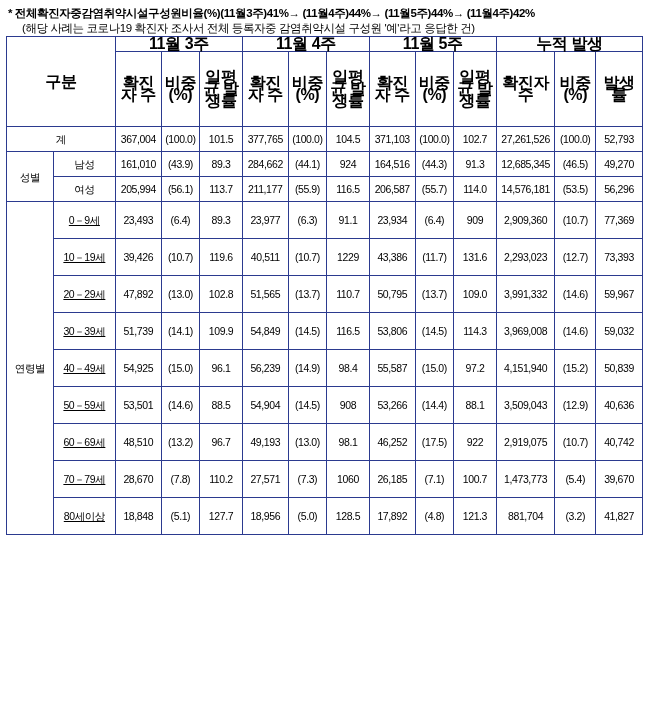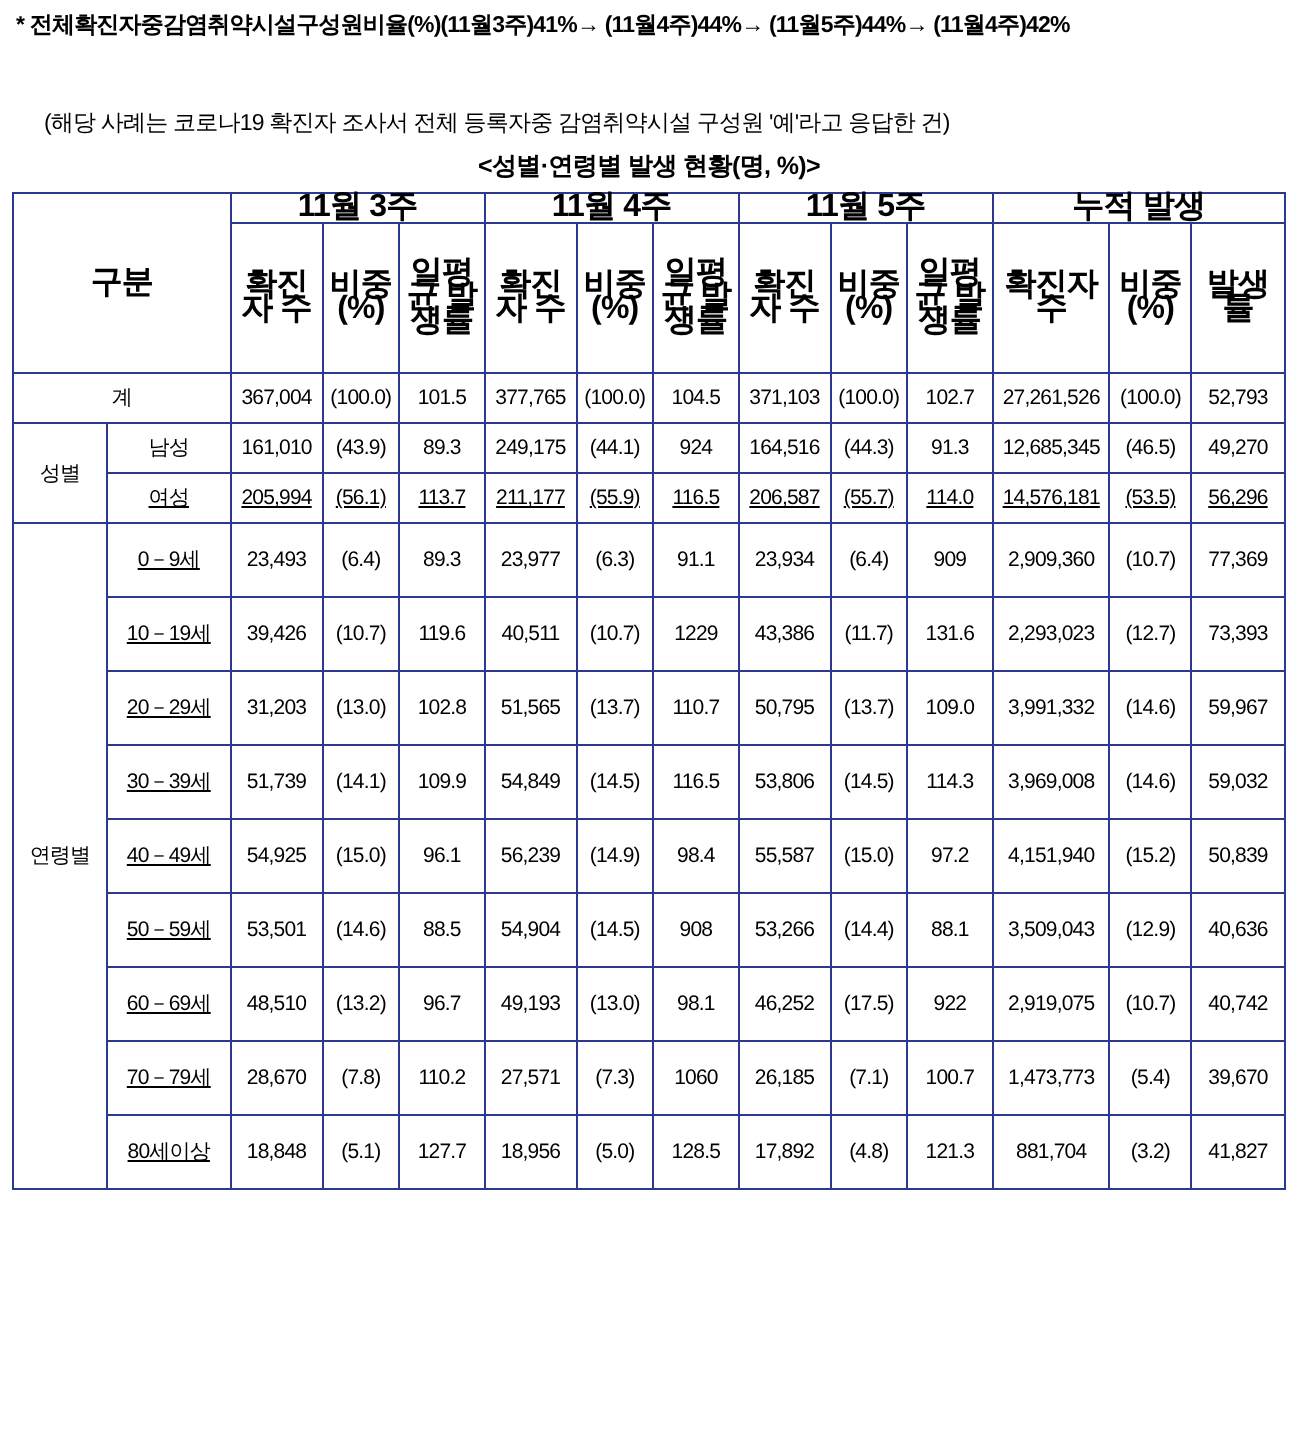--- a/index.html
+++ b/index.html
@@ -28,21 +28,20 @@
     letter-spacing: -0.4px;
   }
   .note-line.first {
     padding-left: 2px;
     font-weight: bold;
   }
   .note-line.second {
     padding-left: 16px;
     font-weight: normal;
     font-size: 11.5px;
-    margin-top: 34px;
   }
   .table-title {
     text-align: center;
     font-size: 12.5px;
     font-weight: bold;
     margin: 5px 0 4px 0;
     letter-spacing: -0.3px;
   }
   table.main {
     border-collapse: collapse;
@@ -114,35 +113,33 @@
     text-align: center;
   }
   .tall td {
     height: 34px;
   }
   .short td {
     height: 22px;
   }
   .bold-bottom td {
     border-bottom: 2px solid #2b3a8f;
-    text-decoration: underline;
   }
   .last-row td {
     border-bottom: 2px solid #2b3a8f;
   }
 </style>
 </head>
 <body>
 
 <div class="page">
 
   <div class="note-line first">* 전체확진자중감염취약시설구성원비율(%)(11월3주)41%→ (11월4주)44%→ (11월5주)44%→ (11월4주)42%</div>
   <div class="note-line second">(해당 사례는 코로나19 확진자 조사서 전체 등록자중 감염취약시설 구성원 '예'라고 응답한 건)</div>
 
-  <div class="table-title">&lt;성별·연령별 발생 현황(명, %)&gt;</div>
 
   <table class="main">
     <colgroup>
       <col style="width:44px">
       <col style="width:58px">
       <col style="width:43px">
       <col style="width:36px">
       <col style="width:40px">
       <col style="width:43px">
       <col style="width:36px">
@@ -193,21 +190,21 @@
         <td class="mid">(100.0)</td>
         <td class="num">52,793</td>
       </tr>
 
       <tr class="short">
         <td class="sidelabel" rowspan="2">성별</td>
         <td class="rowlabel">남성</td>
         <td class="num">161,010</td>
         <td class="mid">(43.9)</td>
         <td class="num">89.3</td>
-        <td class="num">249,175</td>
+        <td class="num">284,662</td>
         <td class="mid">(44.1)</td>
         <td class="num">924</td>
         <td class="num">164,516</td>
         <td class="mid">(44.3)</td>
         <td class="num">91.3</td>
         <td class="num">12,685,345</td>
         <td class="mid">(46.5)</td>
         <td class="num">49,270</td>
       </tr>
       <tr class="short bold-bottom">
@@ -252,21 +249,21 @@
         <td class="num">1229</td>
         <td class="num">43,386</td>
         <td class="mid">(11.7)</td>
         <td class="num">131.6</td>
         <td class="num">2,293,023</td>
         <td class="mid">(12.7)</td>
         <td class="num">73,393</td>
       </tr>
       <tr class="tall">
         <td class="age-label">20－29세</td>
-        <td class="num">31,203</td>
+        <td class="num">47,892</td>
         <td class="mid">(13.0)</td>
         <td class="num">102.8</td>
         <td class="num">51,565</td>
         <td class="mid">(13.7)</td>
         <td class="num">110.7</td>
         <td class="num">50,795</td>
         <td class="mid">(13.7)</td>
         <td class="num">109.0</td>
         <td class="num">3,991,332</td>
         <td class="mid">(14.6)</td>

